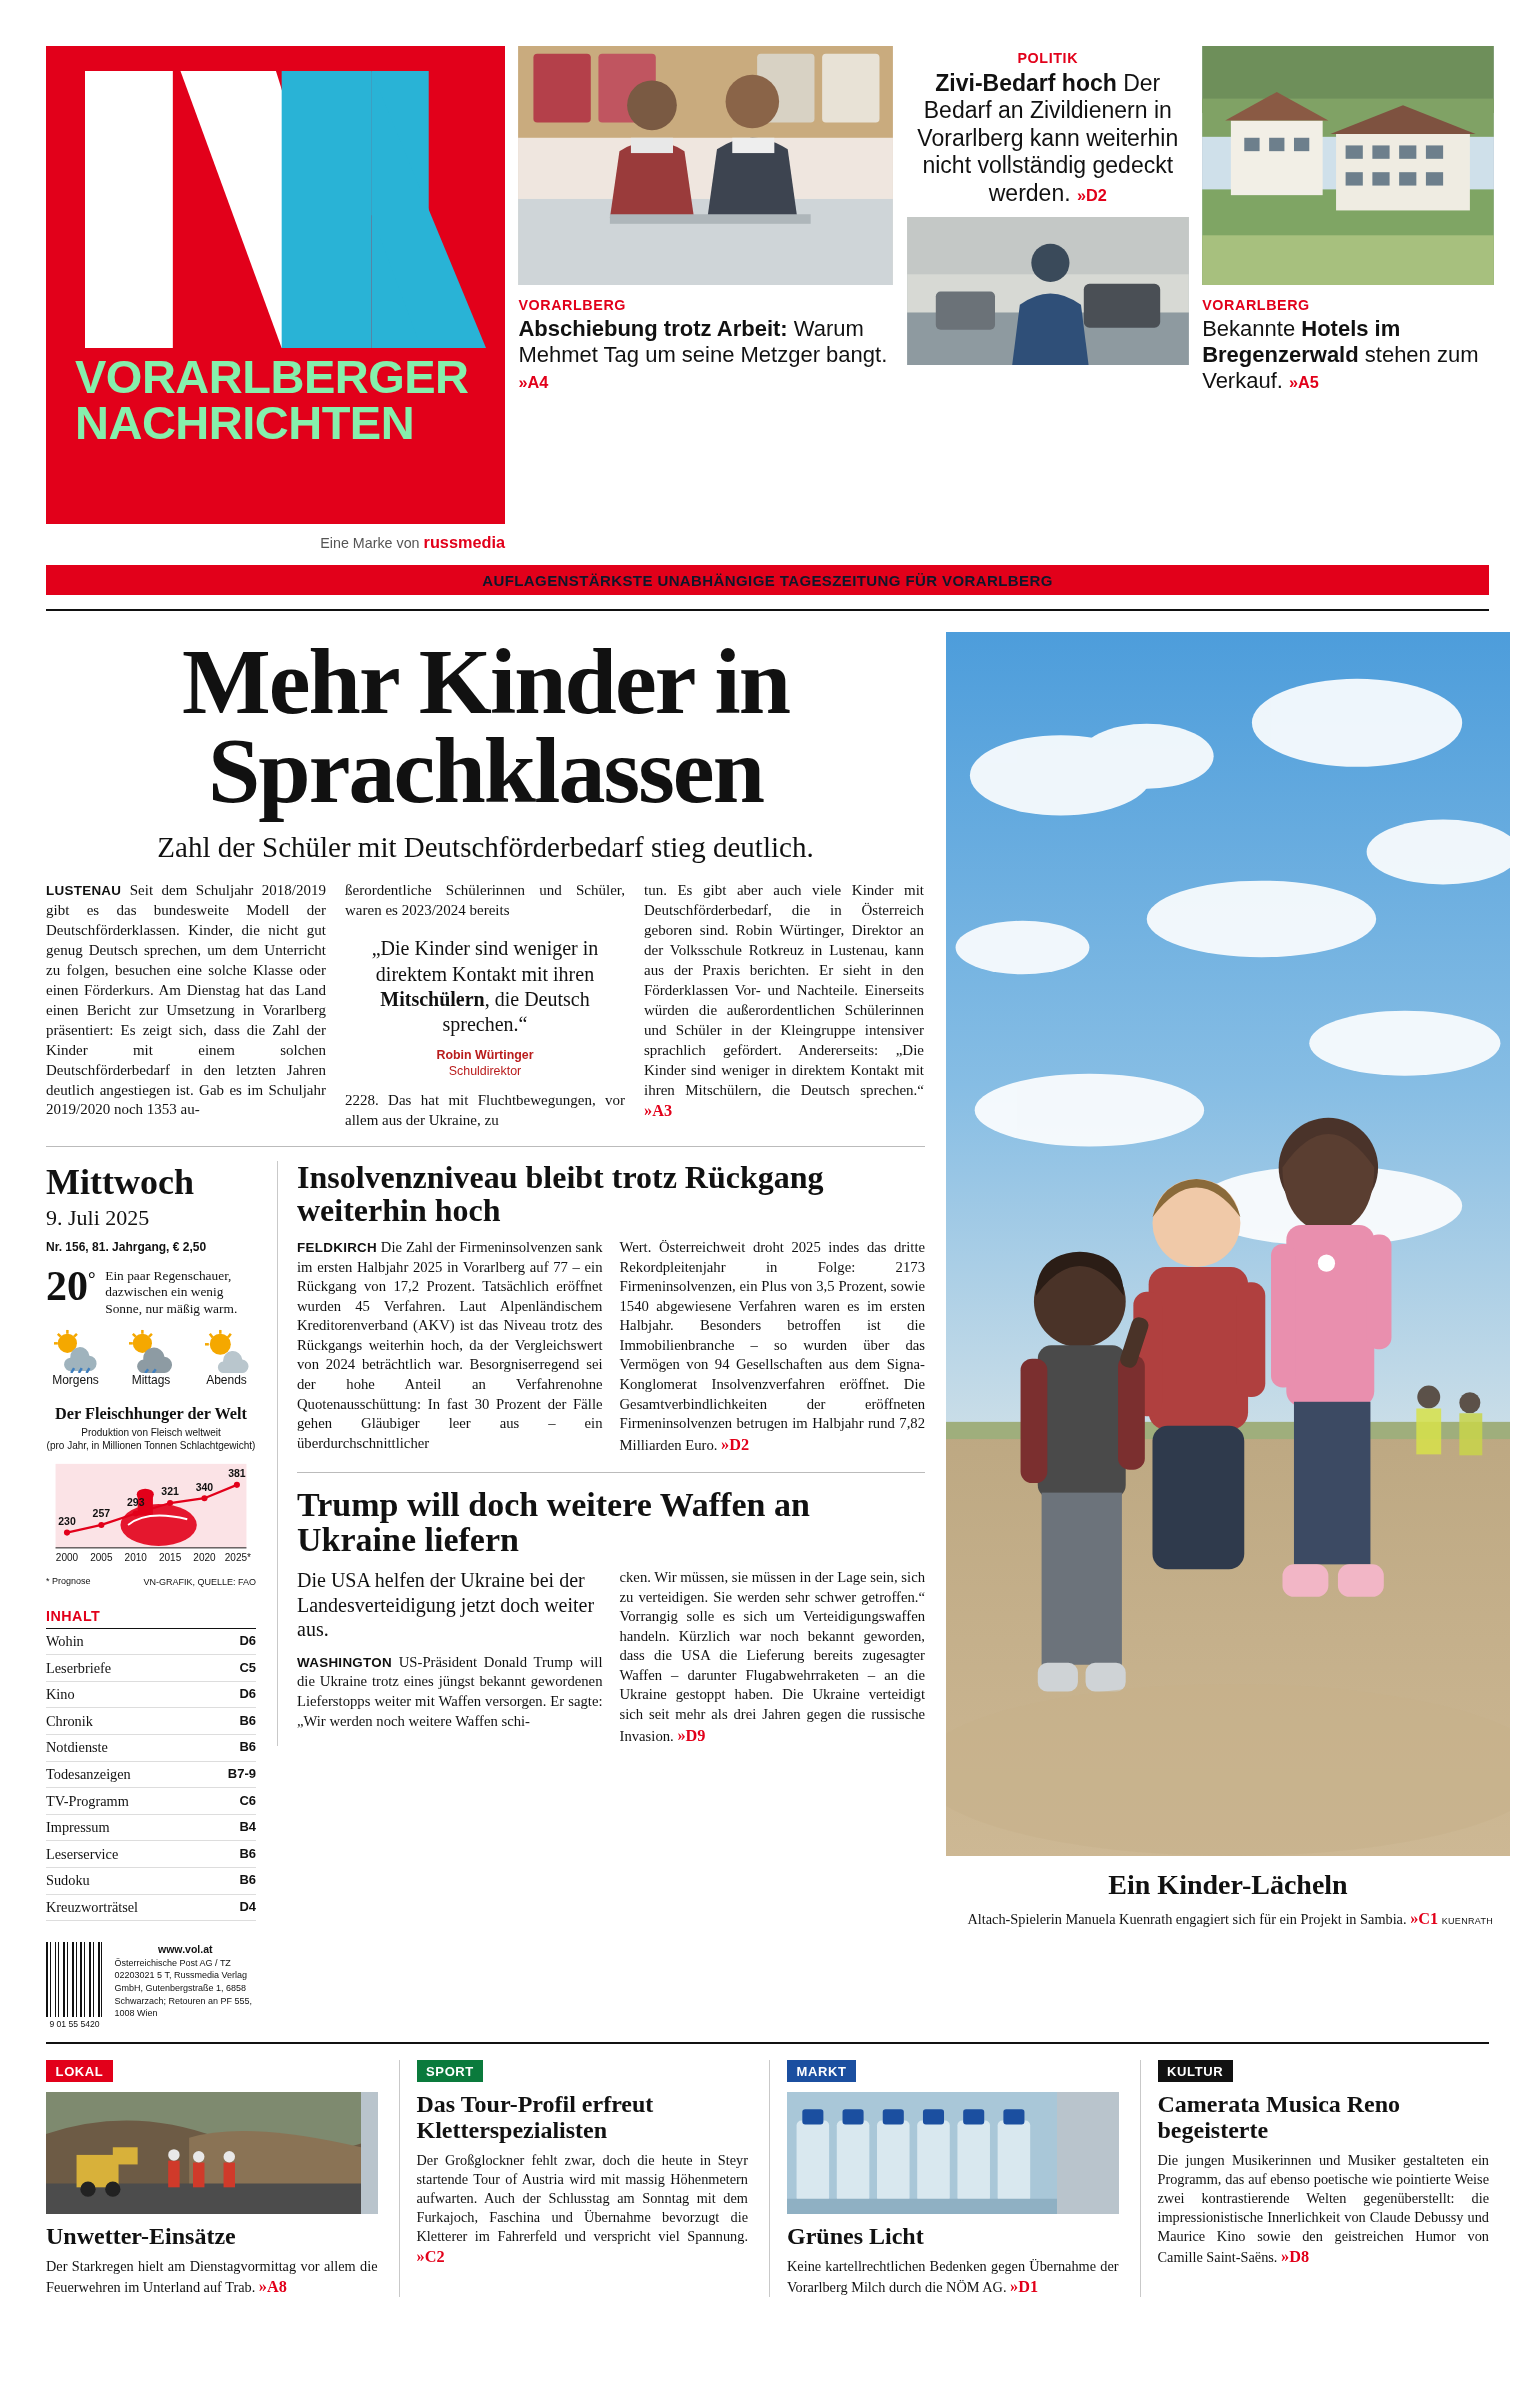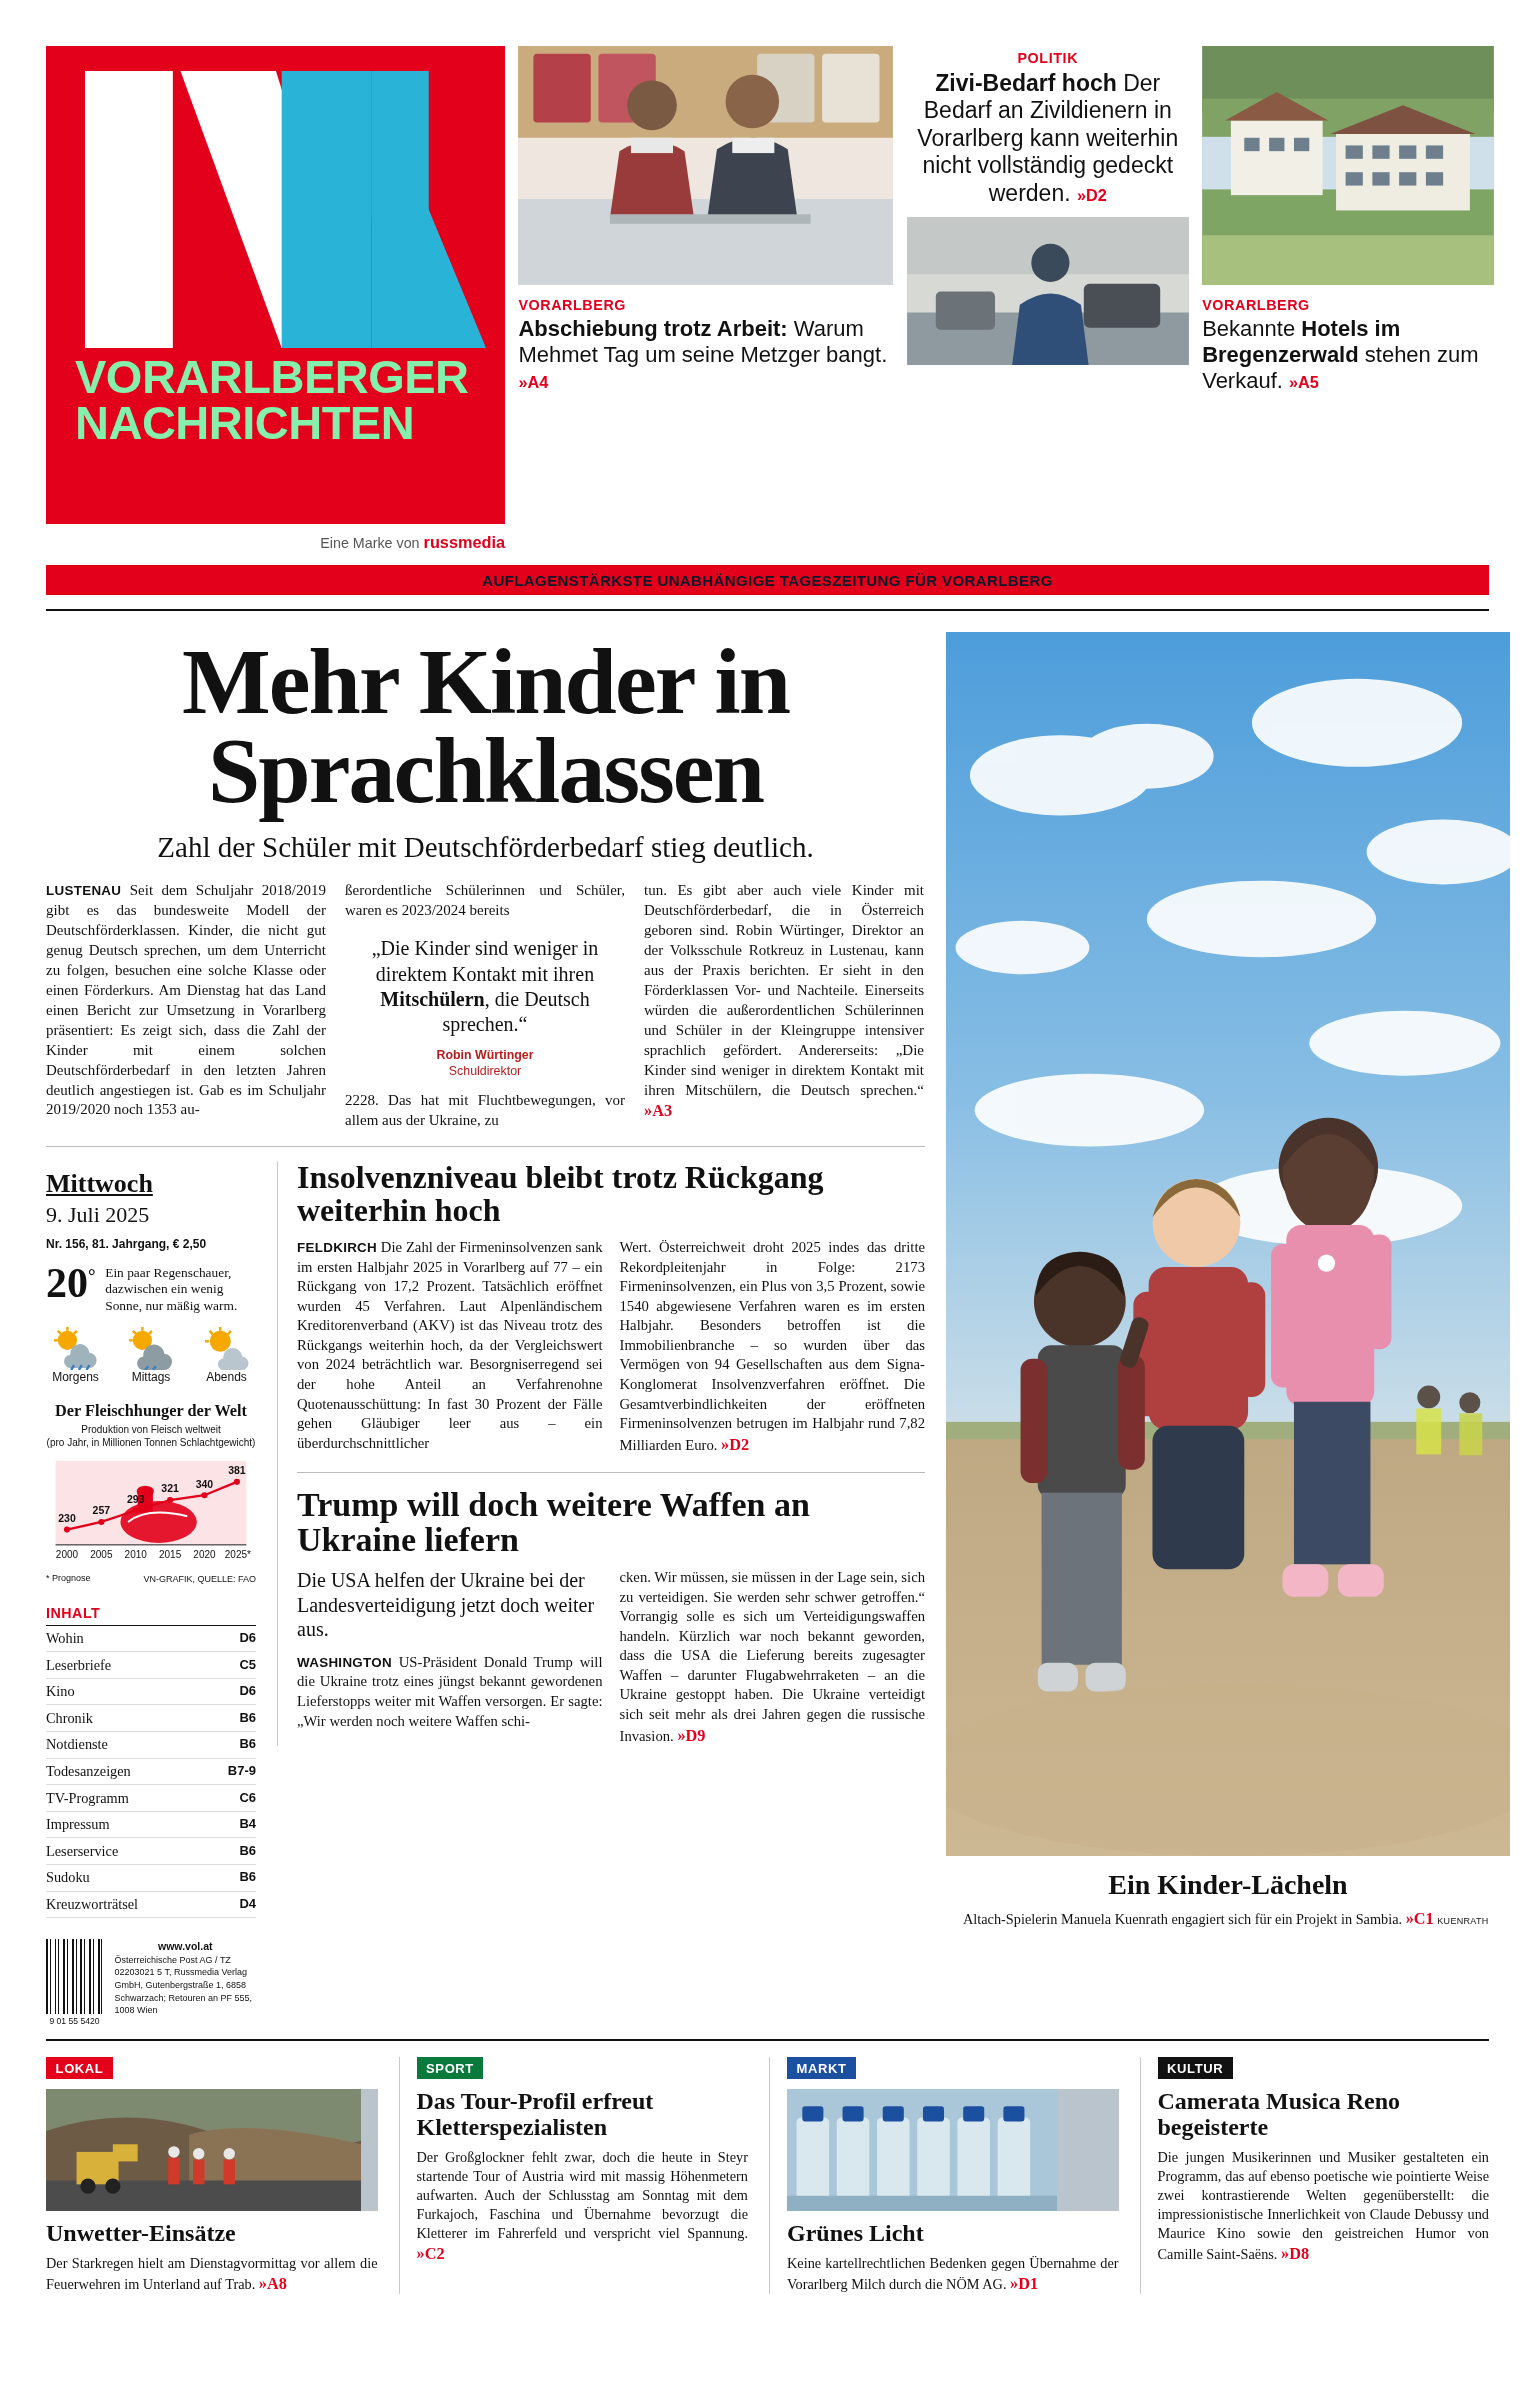--- a/index.html
+++ b/index.html
@@ -91,21 +91,21 @@
   .pq-attr { font-family:"Liberation Sans", sans-serif; font-size:12.4px; text-align:center; font-weight:bold; }
   .pq-attr span { display:block; font-weight:normal; color:#b91c1c; }
   .hr-thin { border-top:1px solid #bbb; margin:15.3px 0 0; }
 
   
   .lower { display:flex; gap:21px; margin-top:13.4px; }
   .c-weather { width:210px; }
 
   .date-h {
     font-family:"Liberation Serif", serif; font-weight:bold;
-    font-size:26px; line-height:1; margin-top:10px;text-decoration:underline;
+    font-size:36px; line-height:1; margin-top:3px;
   }
   .date-s { font-size:22px; margin-top:4.8px; }
   .issue { font-family:"Liberation Sans", sans-serif; font-weight:bold; font-size:12px; margin-top:9.6px; }
   .wx-row { display:flex; gap:9.6px; margin-top:13.4px; align-items:flex-start;}
   .wx-temp { font-family:"Liberation Serif", serif; font-weight:bold; font-size:42px; line-height:0.9; }
   .wx-temp sup { font-size:19px; vertical-align:super; }
   .wx-desc { font-size:13.4px; line-height:1.25; flex:1; }
   .wx-icons { display:flex; justify-content:space-between; margin-top:11.5px; }
   .wx-i { width:59px; text-align:center; font-family:"Liberation Sans", sans-serif; font-size:12px; }
   .wx-i .g { height:44px; }
@@ -133,21 +133,21 @@
   }
   .story-body { font-size:14.7px; line-height:1.33; text-align:justify; }
   .two { display:flex; gap:17px;justify-content:flex-end; }
   .two .c { flex:1; }
 
   .intro { font-size:20px; line-height:1.22; }
 
   
   .cap-box { background:#fff; padding:13.4px 17px 15.3px; }
   .cap-h { font-family:"Liberation Serif", serif; font-weight:bold; font-size:28px; text-align:center;}
-  .cap-t { font-size:14.3px; line-height:1.3; text-align:left; margin-top:6.7px;}
+  .cap-t { font-size:14.3px; line-height:1.3; text-align:right; margin-top:6.7px;}
   .credit { font-family:"Liberation Sans", sans-serif; font-size:9px; letter-spacing:0.3px;}
 
   
   .bottom { display:flex; gap:21px; margin-top:13.4px; border-top:2.9px solid #111; padding-top:15.3px;}
   .bcol { width:auto; flex:1; }
   .tag { display:inline-block; color:#fff; font-family:"Liberation Sans", sans-serif;
     font-weight:bold; font-size:13px; letter-spacing:0.6px; padding:3.8px 9.6px; }
   .b-h { font-family:"Liberation Serif", serif; font-weight:bold; font-size:24px; line-height:1.08; margin:9.6px 0 7.6px;}
   .b-t { font-size:14.3px; line-height:1.32; text-align:justify;}
 

